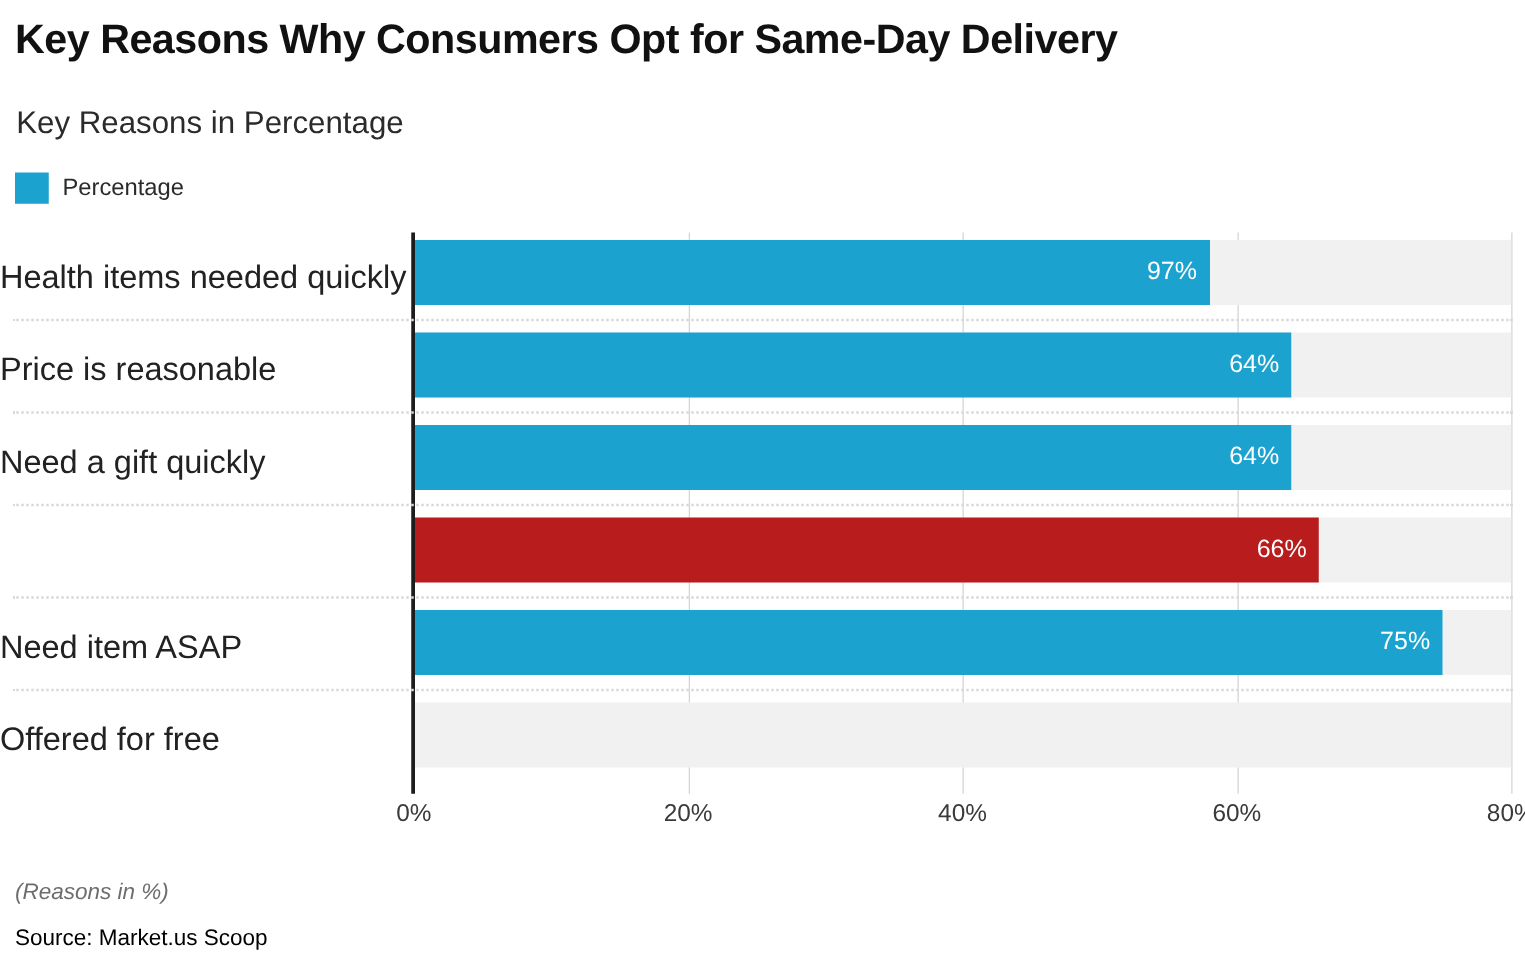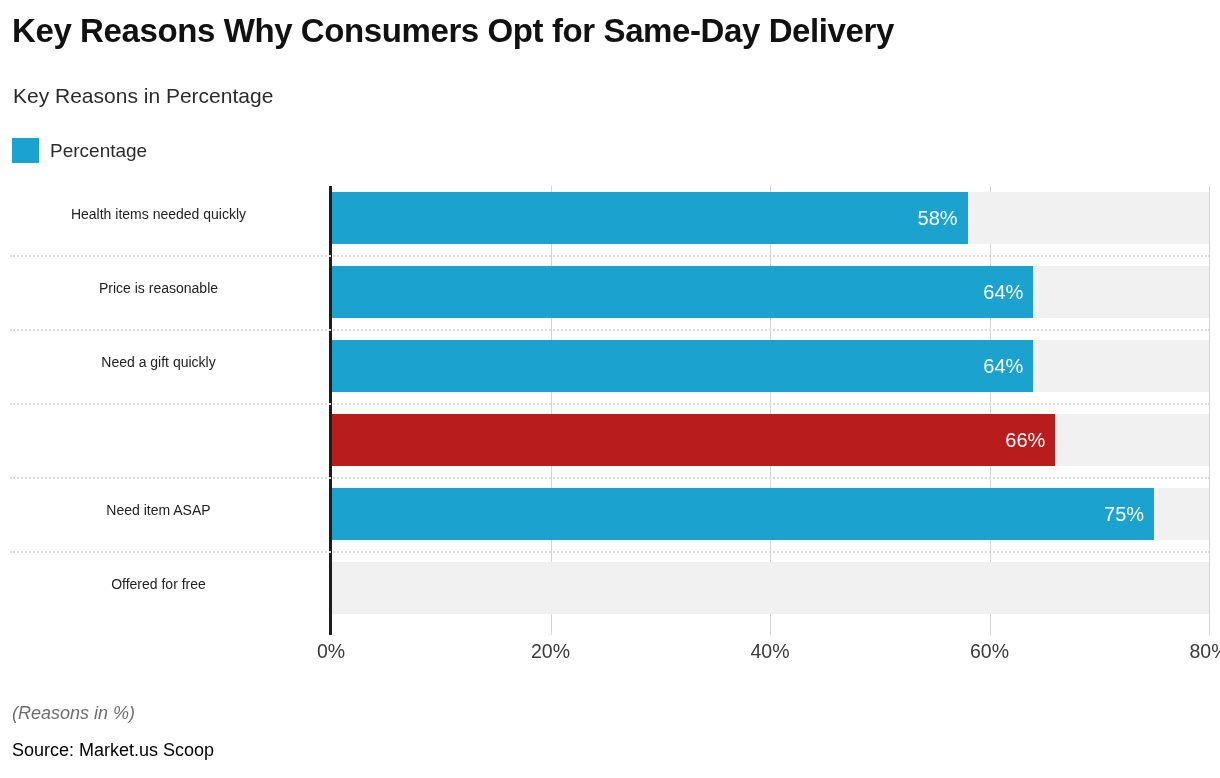--- a/index.html
+++ b/index.html
@@ -24,21 +24,21 @@
     font-size: 33px;
     font-weight: bold;
     letter-spacing: -0.4px;
     color: #111111;
     white-space: nowrap;
   }
   #chart-subtitle {
     position: absolute;
     left: 13px;
     top: 84px;
-    font-size: 21px;
+    font-size: 25px;
     font-weight: normal;
     color: #2b2b2b;
     white-space: nowrap;
   }
 
   
   #legend {
     position: absolute;
     left: 12px;
     top: 138px;
@@ -71,22 +71,22 @@
     position: absolute;
     left: 0;
     top: 0;
     width: 331px;
     height: 452px;
   }
   .cat-label {
     position: absolute;
     right: 14px;
     width: 317px;
-    text-align: center;
-    font-size: 14px;
+    text-align: left;
+    font-size: 26px;
     color: #222222;
     white-space: nowrap;
   }
 
   
   #plot-area {
     position: absolute;
     left: 331px;
     top: 0;
     width: 878px;
@@ -202,21 +202,21 @@
       <div class="cat-label" style="top: 390px; padding-left: 19px;">Offered for free</div>
     </div>
 
   <div id="plot-area">
       <div class="vgrid" style="left: 219.5px;"></div>
       <div class="vgrid" style="left: 439px;"></div>
       <div class="vgrid" style="left: 658.5px;"></div>
       <div class="vgrid" style="left: 878px;"></div>
       <div class="row-track" style="top: 6px;"></div>
       <div class="bar" style="top: 6px; width: 636.55px; background: rgb(27, 162, 206);">
-        <span class="bar-value">58%</span>
+        <span class="bar-value">97%</span>
       </div>
       <div class="row-track" style="top: 80px;"></div>
       <div class="bar" style="top: 80px; width: 702.4px; background: rgb(27, 162, 206);">
         <span class="bar-value">64%</span>
       </div>
       <div class="row-track" style="top: 154px;"></div>
       <div class="bar" style="top: 154px; width: 702.4px; background: rgb(27, 162, 206);">
         <span class="bar-value">64%</span>
       </div>
       <div class="row-track" style="top: 228px;"></div>

